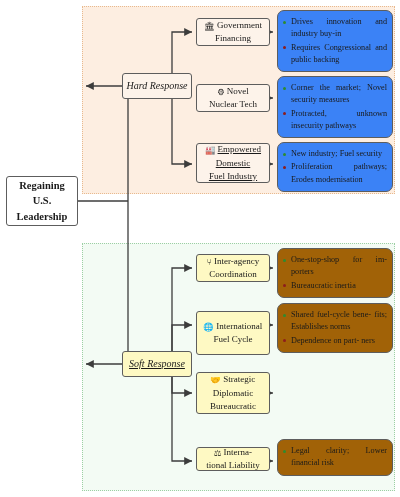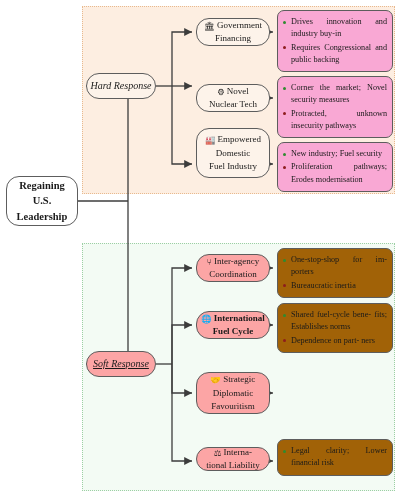--- a/index.html
+++ b/index.html
@@ -12,43 +12,43 @@
   #canvas{position:absolute;inset:0;width:400px;height:497px;}
   svg.wires{position:absolute;left:0;top:0;width:400px;height:497px;pointer-events:none;}
 
   .region{position:absolute;box-sizing:border-box;}
   .region.hard{left:82px;top:6px;width:313px;height:188px;
     background:#fdeee1;border:1px dotted #e8b98e;}
   .region.soft{left:82px;top:243px;width:313px;height:248px;
     background:#f3fbf4;border:1px dotted #9ccfa4;}
 
   .node{position:absolute;box-sizing:border-box;
-    background:#ffffff;border:1px solid #5d5d5d;border-radius:13px;
+    background:#ffffff;border:1px solid #5d5d5d;border-radius:3px;
     display:flex;flex-direction:column;align-items:center;justify-content:center;
     text-align:center;line-height:1.45;}
   .node.shade-hard{background:#fdf3ea;}
-  .node.shade-soft{background:#fca5a5;}
+  .node.shade-soft{background:#fef9c3;}
 
   .root{left:6px;top:176px;width:72px;height:50px;font-size:10.5px;font-weight:bold;}
   .root .ln{display:block;}
 
-  .branch{width:70px;height:26px;font-style:italic;font-size:10px;}
+  .branch{width:70px;height:26px;font-style:italic;font-size:10px;margin-left:36px;}
   .branch.hard{left:86px;top:73px;}
   .branch.soft{left:86px;top:351px;text-decoration:underline;}
 
   .topic{left:196px;width:74px;font-size:9px;padding:3px 2px;}
   .topic .row{display:block;white-space:nowrap;}
   .ic{font-family:"DejaVu Sans",sans-serif;font-size:8.5px;margin-right:2px;
       display:inline-block;vertical-align:-1px;}
 
   .detail{left:277px;width:116px;box-sizing:border-box;
     border:1px solid #5d5d5d;border-radius:7px;background:#ffffff;
     position:absolute;padding:4px 5px 4px 5px;font-size:8.2px;line-height:1.5;
     text-align:justify;}
-  .detail.shade-hard{background:#f9a8d4;}
+  .detail.shade-hard{background:#3b82f6;}
   .detail.shade-soft{background:#a16207;}
   .detail .item{display:block;position:relative;padding-left:8px;margin:1px 0;}
   .detail .item::before{content:"";position:absolute;left:0;top:4.5px;
     width:3.2px;height:3.2px;border-radius:50%;}
   .detail .item.pro::before{background:#2e8b30;}
   .detail .item.con::before{background:#8d1d1d;}
 </style>
 </head>
 <body>
 
@@ -105,38 +105,38 @@
   </div>
 
   <div class="node topic shade-hard" style="top:18px;height:28px;">
     <span class="row"><span class="ic">🏛</span><span>Government</span></span>
     <span class="row">Financing</span>
   </div>
   <div class="node topic shade-hard" style="top:84px;height:28px;">
     <span class="row"><span class="ic">⚙</span><span>Novel</span></span>
     <span class="row">Nuclear Tech</span>
   </div>
-  <div class="node topic shade-hard" style="top:128px;height:50px;">
+  <div class="node topic shade-hard" style="top:143px;height:40px;text-decoration:underline;">
     <span class="row"><span class="ic">🏭</span><span>Empowered</span></span>
     <span class="row">Domestic</span>
     <span class="row">Fuel Industry</span>
   </div>
 
   <div class="node topic shade-soft" style="top:254px;height:28px;">
     <span class="row"><span class="ic">⑂</span><span>Inter-agency</span></span>
     <span class="row">Coordination</span>
   </div>
-  <div class="node topic shade-soft" style="top:311px;height:28px;font-weight:bold;">
+  <div class="node topic shade-soft" style="top:311px;height:44px;">
     <span class="row"><span class="ic">🌐</span><span>International</span></span>
     <span class="row">Fuel Cycle</span>
   </div>
   <div class="node topic shade-soft" style="top:372px;height:42px;">
     <span class="row"><span class="ic">🤝</span><span>Strategic</span></span>
     <span class="row">Diplomatic</span>
-    <span class="row">Favouritism</span>
+    <span class="row">Bureaucratic</span>
   </div>
   <div class="node topic shade-soft" style="top:447px;height:24px;">
     <span class="row"><span class="ic">⚖</span><span>Interna-</span></span>
     <span class="row">tional Liability</span>
   </div>
 
   <div class="detail shade-hard" style="top:10px;">
     <span class="item pro">Drives innovation and industry buy-in</span>
     <span class="item con">Requires Congressional and public backing</span>
   </div>

